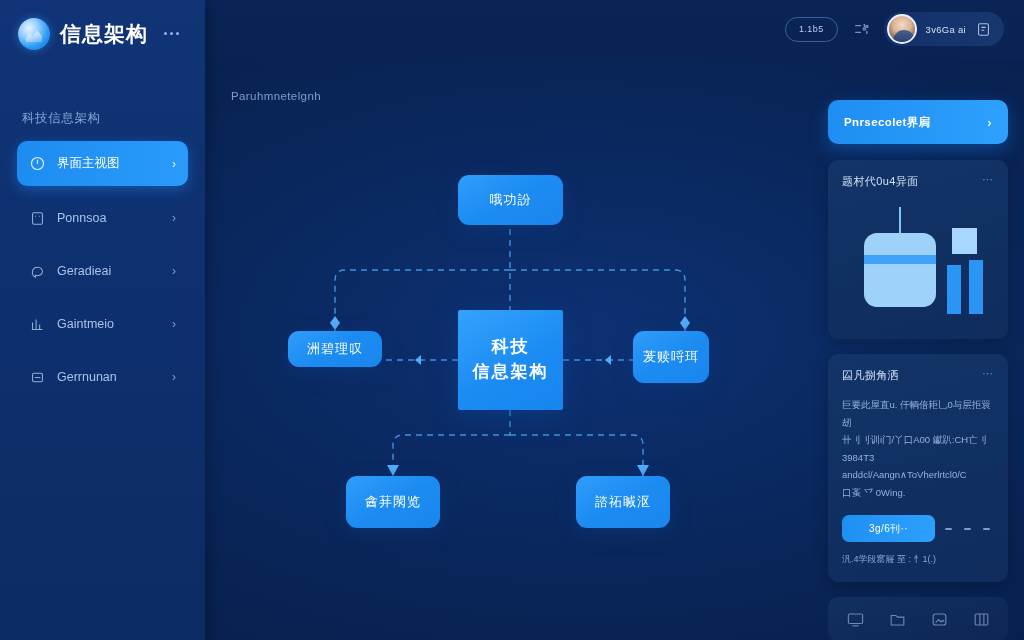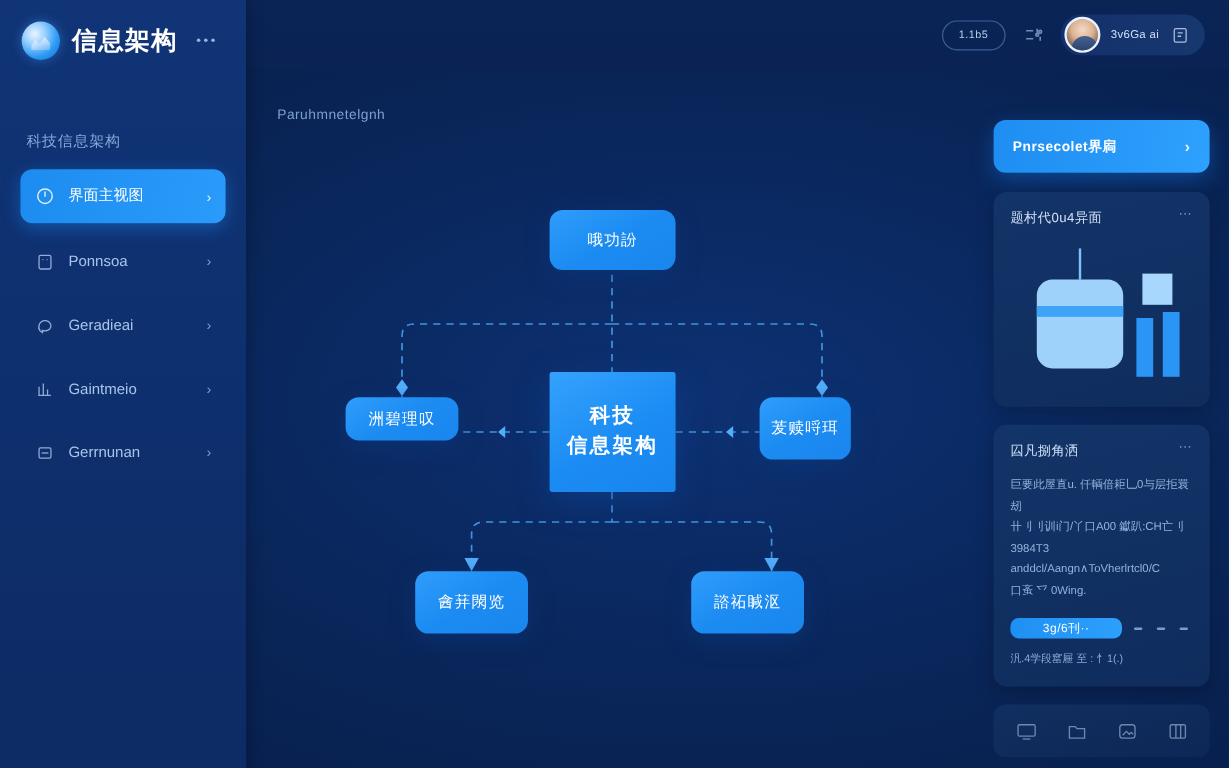--- a/index.html
+++ b/index.html
@@ -153,21 +153,21 @@
     background:#9ed2fb;
   }
   .viz .blob-band { position:absolute; left:22px; top:52px; width:72px; height:9px; background:#3fa4f7; }
   .viz .sq { position:absolute; left:110px; top:25px; width:25px; height:26px; background:#a8d7fd; }
   .viz .bar1 { position:absolute; left:105px; top:62px; width:14px; height:49px; background:#2b95f5; }
   .viz .bar2 { position:absolute; left:127px; top:57px; width:14px; height:54px; background:#2b95f5; }
 
   .body-txt { margin-top:13px; font-size:9.5px; line-height:1.85; color:#93b2dd; filter:blur(.45px); }
   .card-actions { display:flex; align-items:center; gap:10px; margin-top:14px; }
   .mini-btn {
-    height:17px; padding:0 18px; border-radius:7px; cursor:pointer;
+    height:27px; padding:0 18px; border-radius:7px; cursor:pointer;
     background:linear-gradient(92deg,#1f90f3 0%,#2da0fd 100%);
     display:flex; align-items:center; justify-content:center;
     font-size:10px; color:#fff; letter-spacing:.4px; filter:blur(.4px);
     flex:1;
   }
   .dots { display:flex; gap:12px; padding-right:4px; }
   .dots i { width:7px; height:2px; background:#7e9cc9; display:block; border-radius:1px; }
   .foot-note { margin-top:11px; font-size:9px; color:#8aa8d6; filter:blur(.45px); }
 
   .icon-bar {

